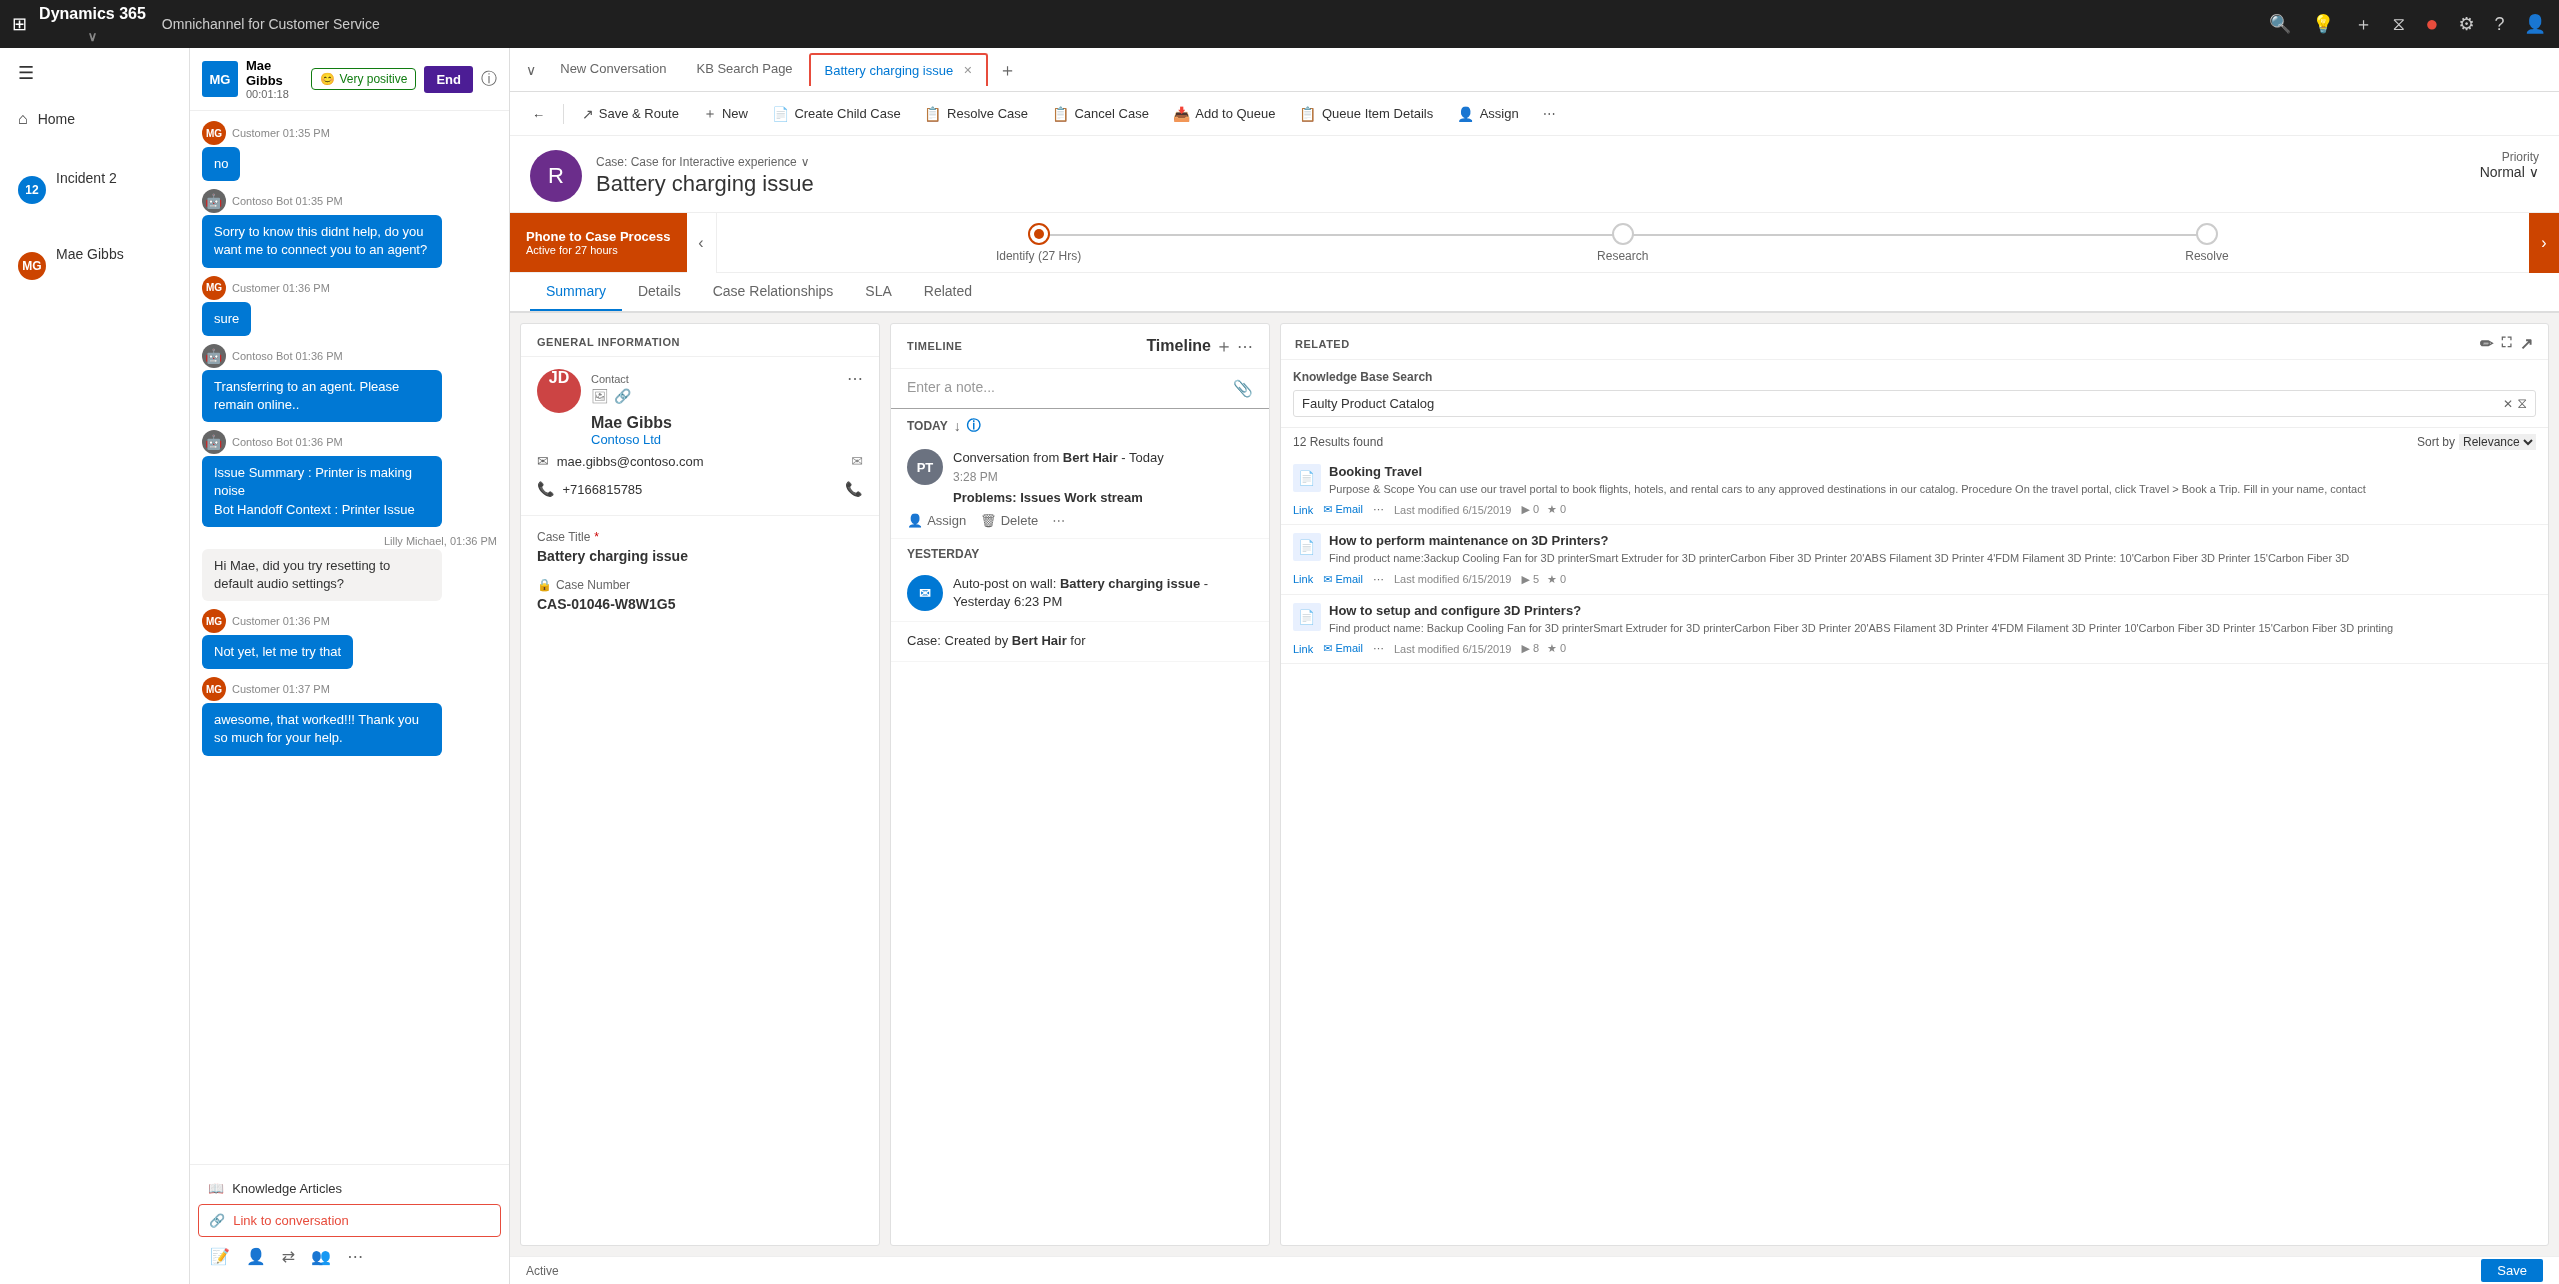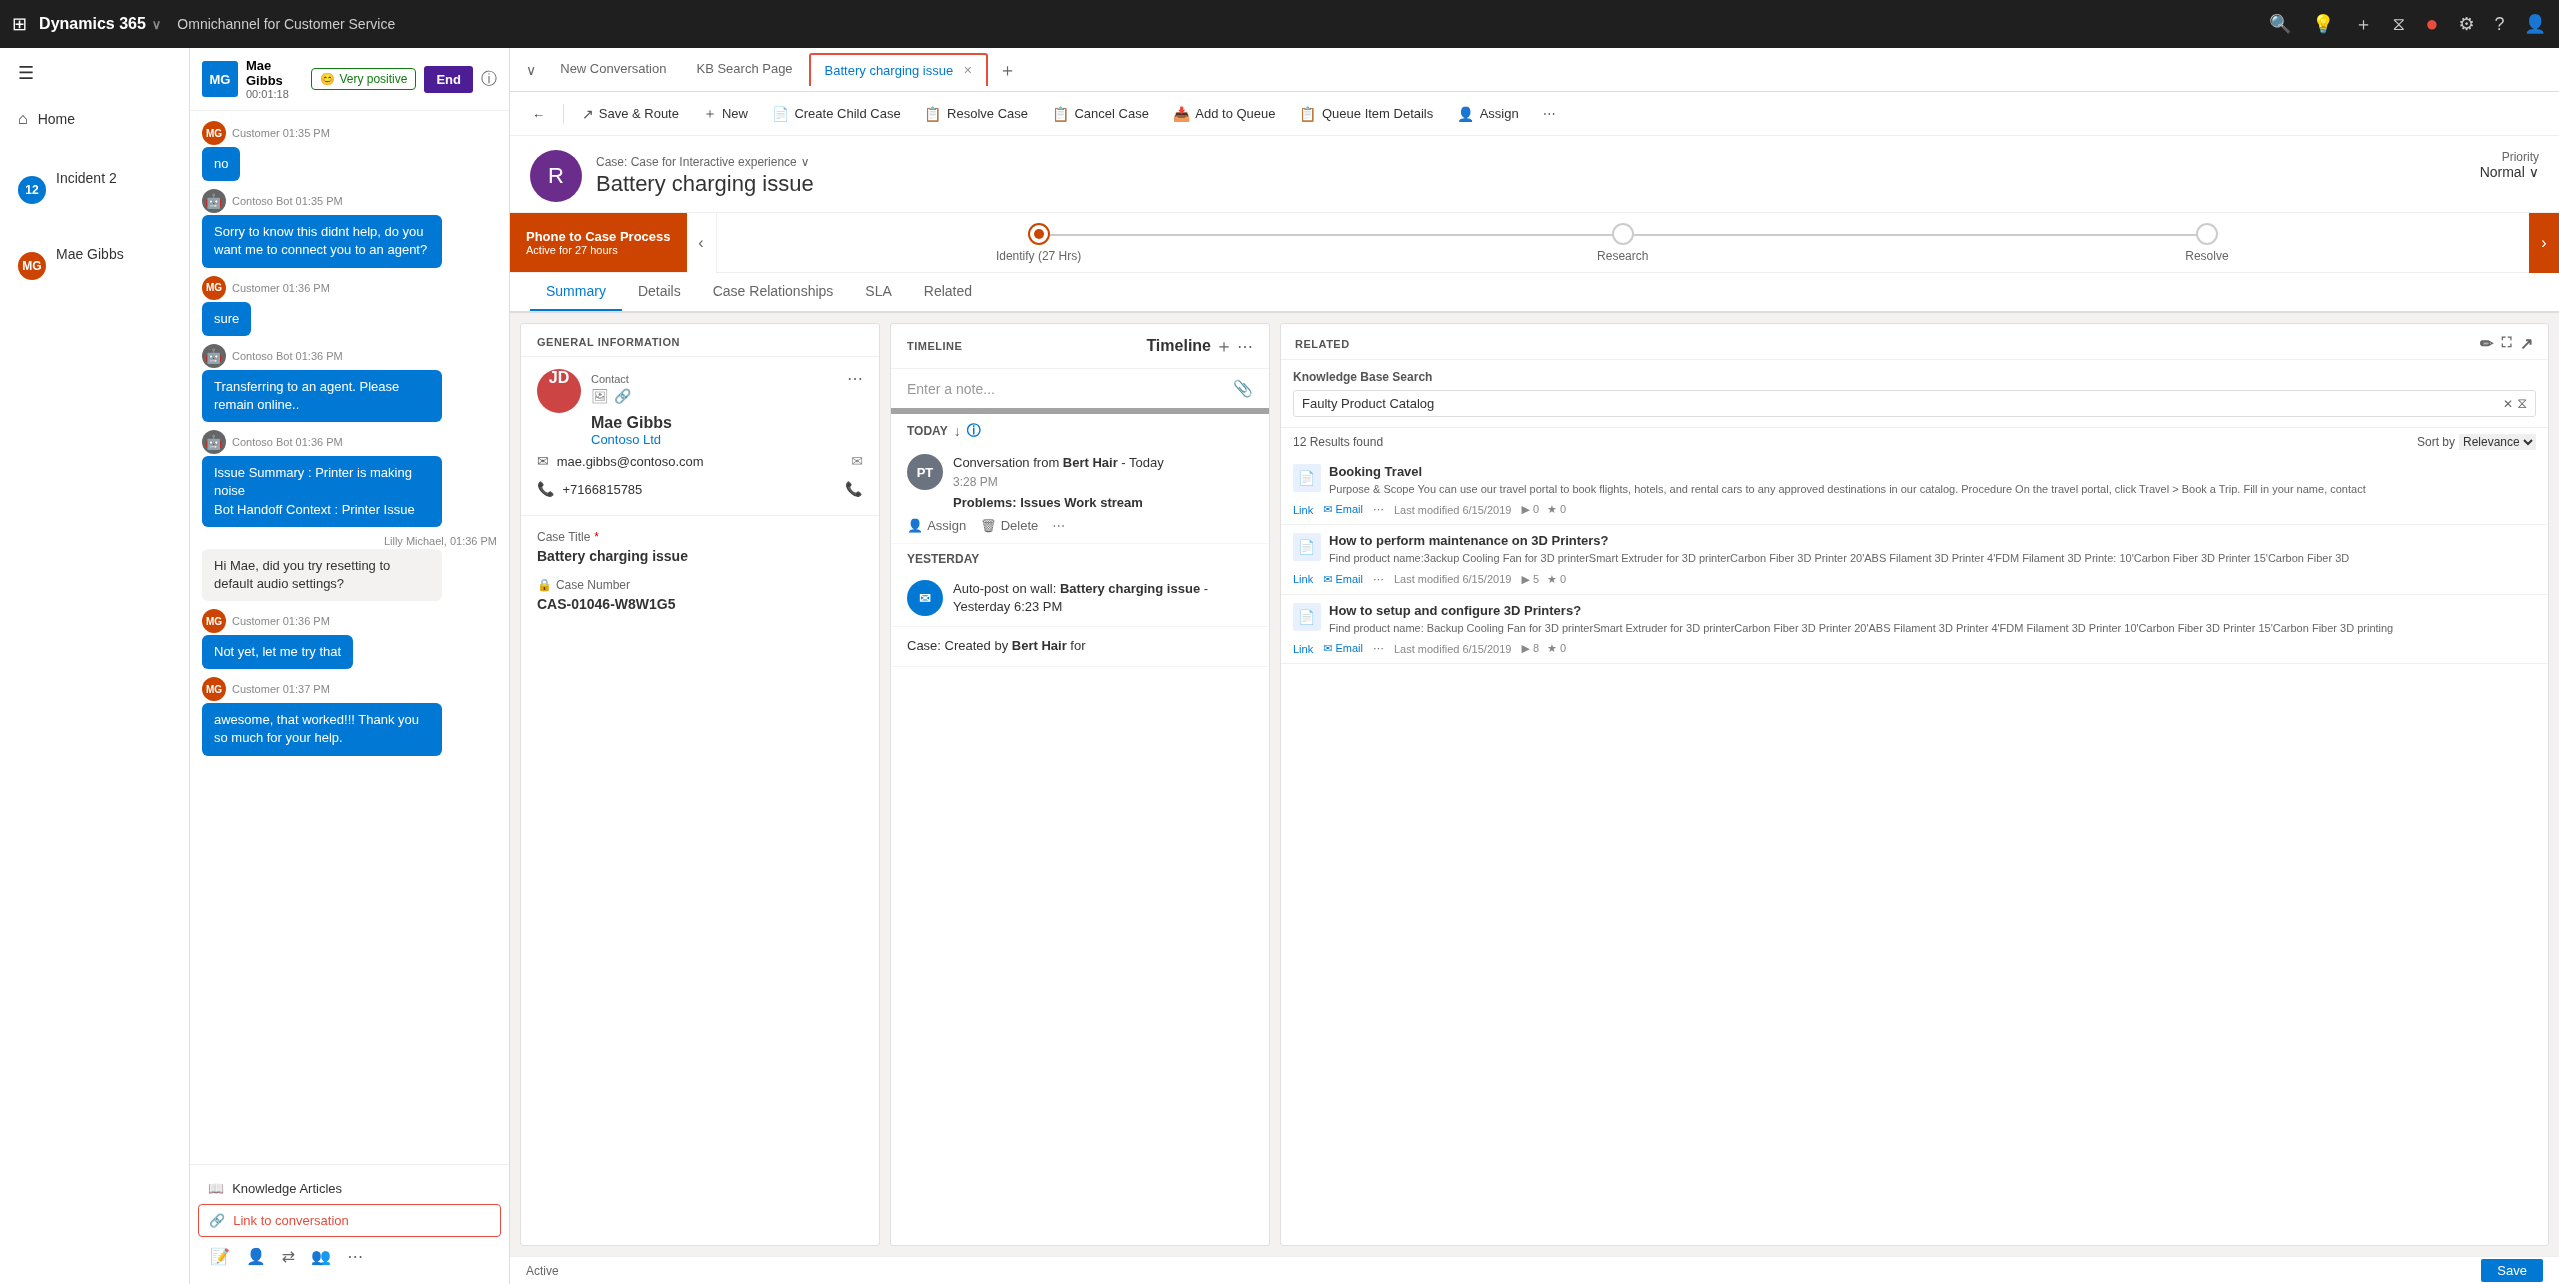--- a/index.html
+++ b/index.html
@@ -11,21 +11,21 @@
       background: #1f1f1f;
       display: flex;
       align-items: center;
       padding: 0 12px;
       color: white;
       gap: 12px;
       position: fixed;
       top: 0; left: 0; right: 0;
       z-index: 100;
     }
-    .top-nav-title { font-size: 16px; font-weight: 600; color: white; display: flex; align-items: center; gap: 6px; }
+    .top-nav-title { font-size: 16px; font-weight: 600; color: white; display: flex; align-items: center; gap: 6px; flex-direction: column; }
     .top-nav-app { font-size: 14px; color: #ccc; margin-left: 4px; }
     .top-nav-right { margin-left: auto; display: flex; align-items: center; gap: 20px; color: white; font-size: 18px; }
     .top-nav-icon { cursor: pointer; color: #ccc; }
     .top-nav-icon.red-dot { color: #e74c3c; font-size: 22px; }
 
     
     .sidebar {
       position: fixed;
       top: 48px;
       left: 0;
@@ -407,24 +407,24 @@
       flex-shrink: 0;
       display: flex;
       flex-direction: column;
     }
     .timeline-header-row {
       display: flex; align-items: center; justify-content: space-between;
       padding: 10px 16px;
       border-bottom: 1px solid #f0f0f0;
     }
     .timeline-note-input {
-      border: none; border-bottom: 6px solid #a3a3a3;
+      border: none; border-bottom: 1px solid #a3a3a3;
       padding: 10px 16px;
       font-size: 14px; color: #999;
-      display: flex; align-items: center; justify-content: space-between; gap: 36px;
+      display: flex; justify-content: space-between; gap: 36px;
     }
     .timeline-section-label {
       padding: 8px 16px 4px;
       font-size: 12px; font-weight: 700; color: #555;
       display: flex; align-items: center; gap: 6px;
     }
     .timeline-arrow { font-size: 14px; color: #666; cursor: pointer; }
     .timeline-info-icon { font-size: 14px; color: #0078d4; cursor: pointer; }
     .timeline-item {
       padding: 10px 16px;

